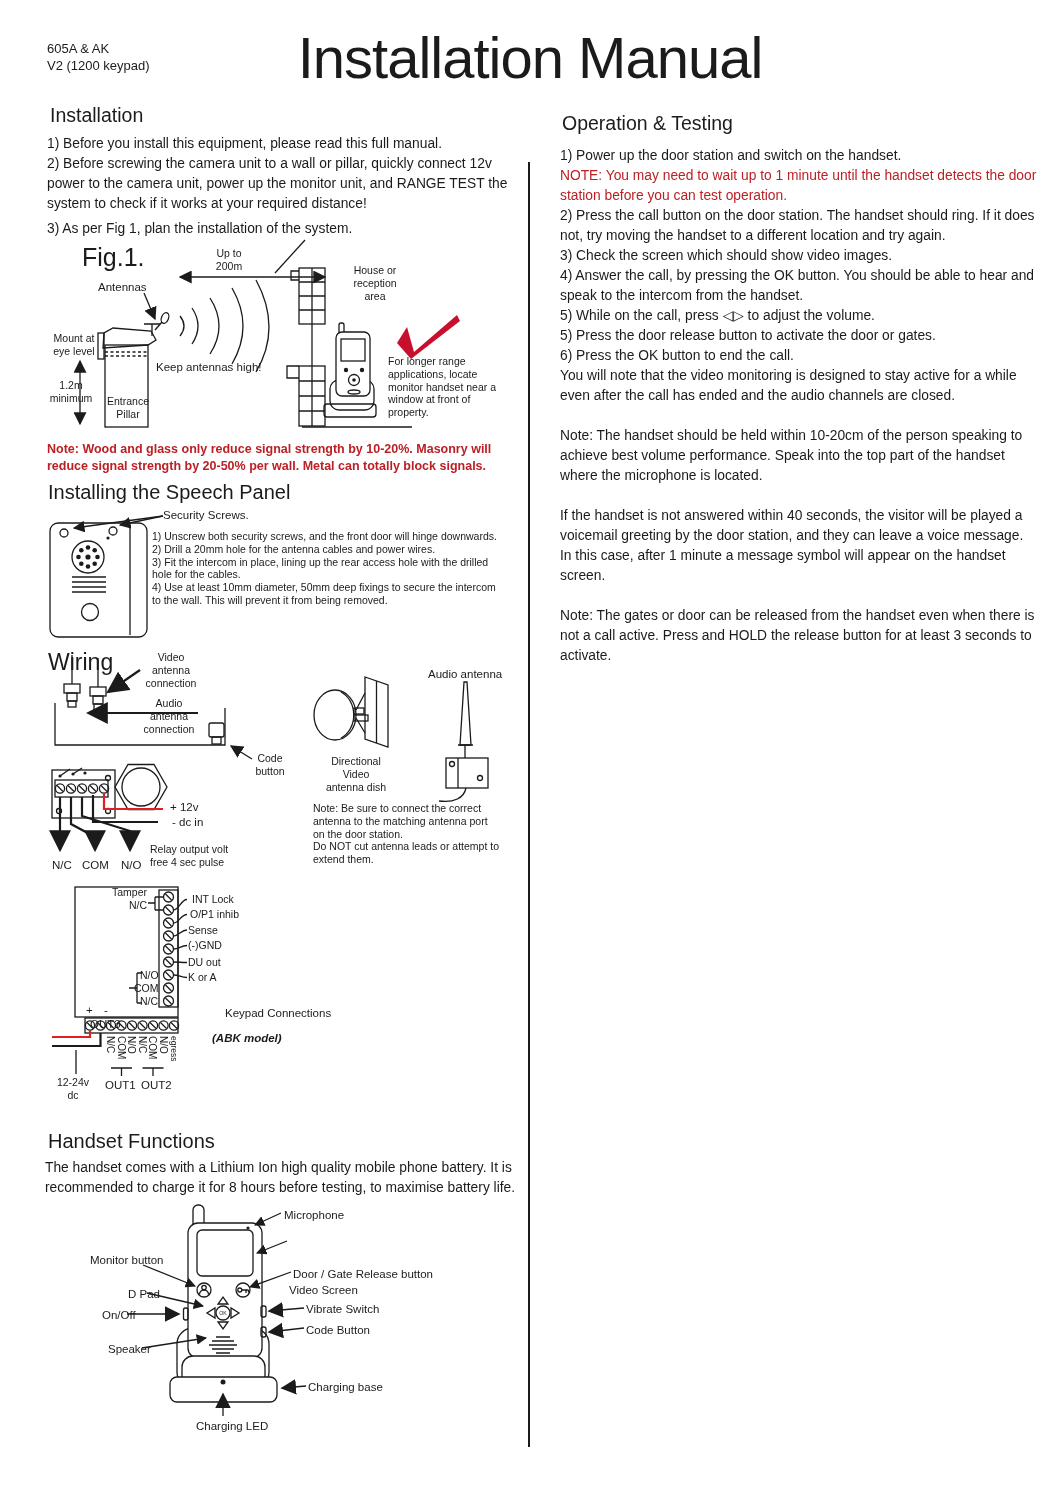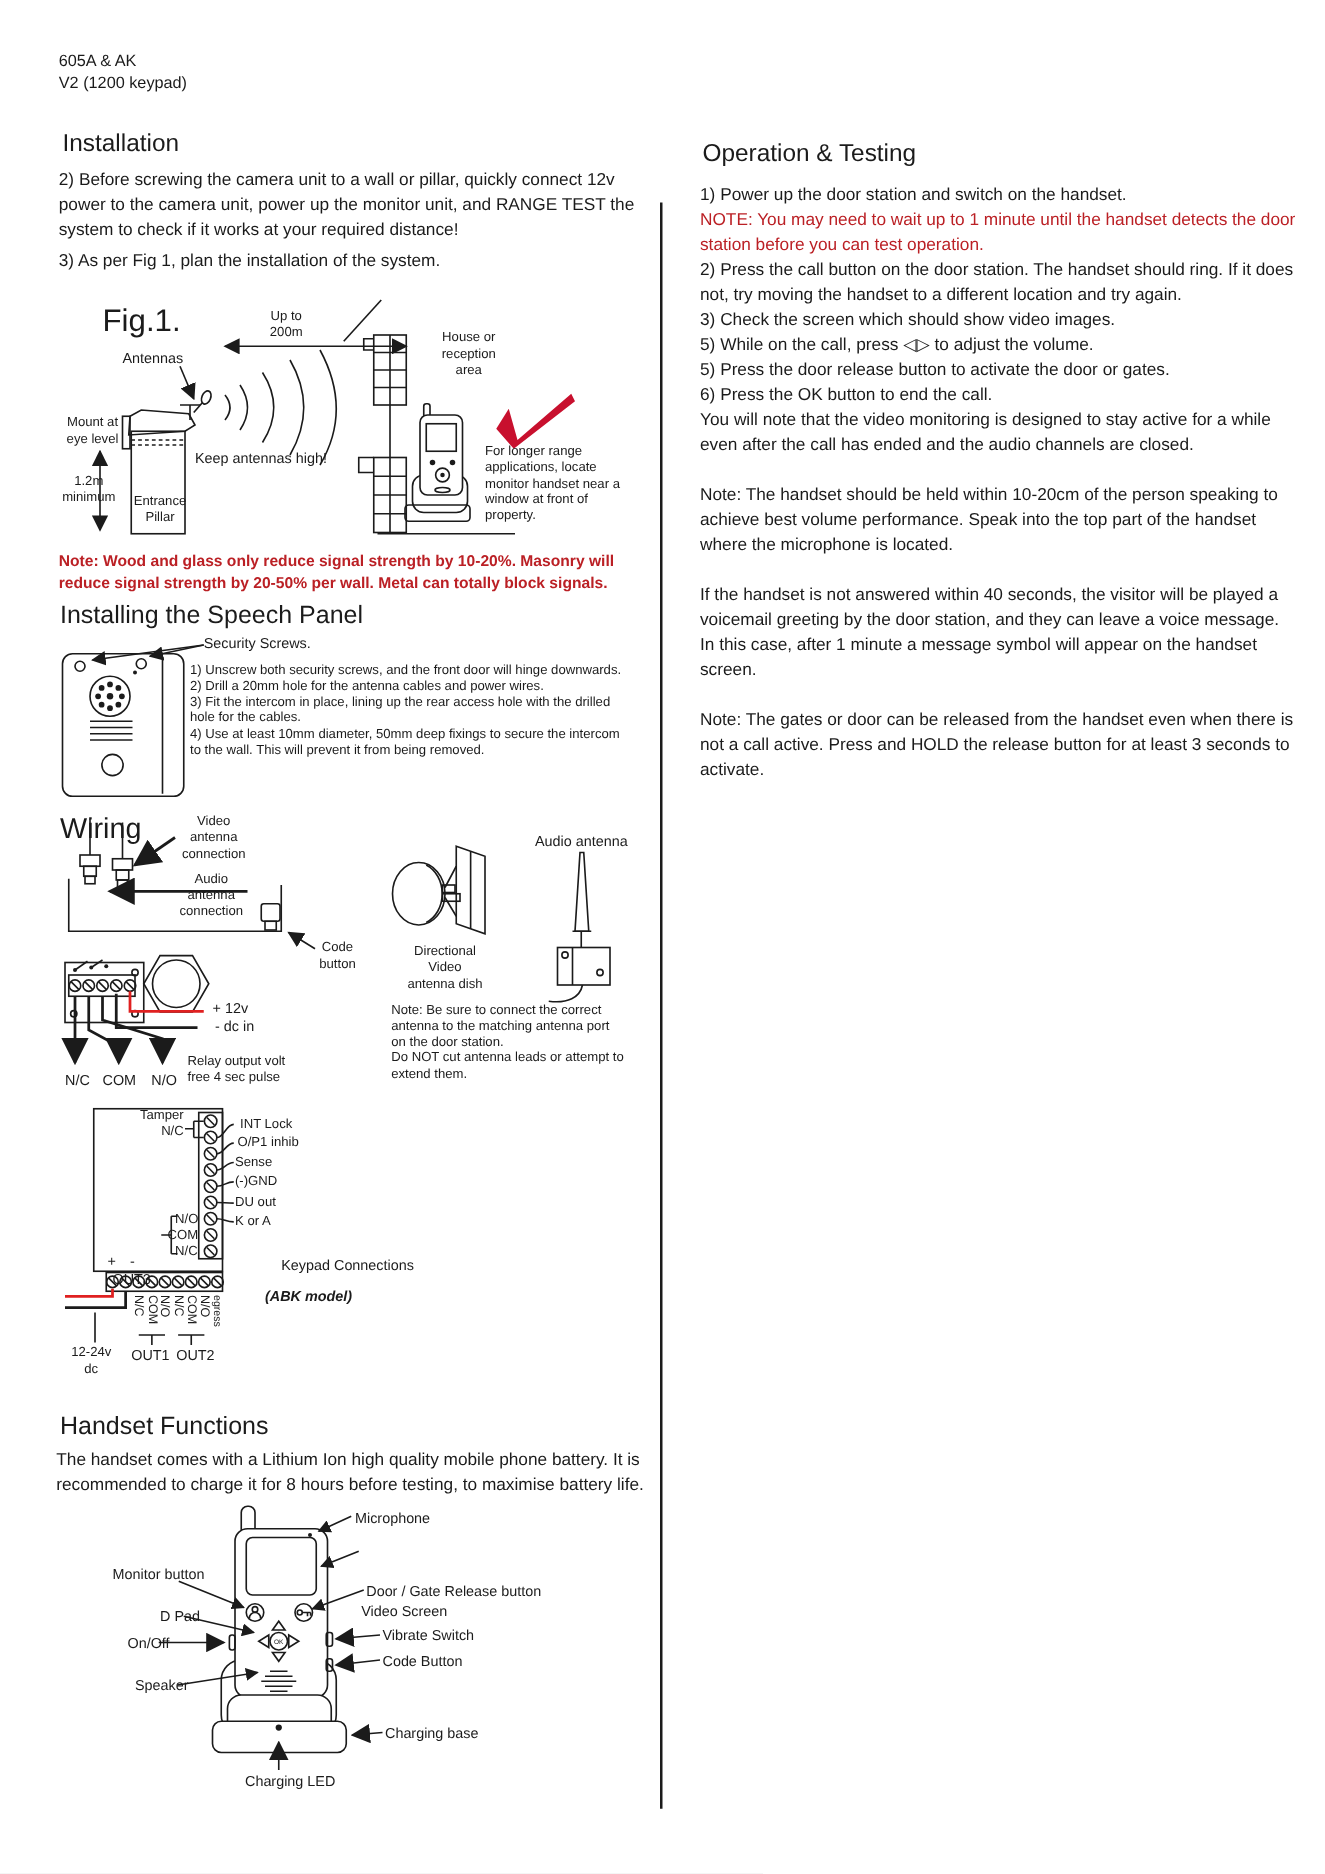--- a/index.html
+++ b/index.html
@@ -42,25 +42,27 @@
   .thick{stroke-width:2.2;}
   .fillw{fill:#fff;}
 </style>
 </head>
 <body>
 
 <div class="page">
 
   <div class="abs model" style="left:47px;top:40px;">605A &amp; AK
 V2 (1200 keypad)</div>
+  <div class="abs doc-title" style="left:50%;top:24px;transform:translateX(-50%);">Installation Manual</div>
 
   <div class="divider" style="left:528px;top:162px;width:2px;height:1285px;"></div>
 
   <div class="abs h1" style="left:50px;top:104px;">Installation</div>
   <div class="abs body-col" style="left:47px;top:134px;width:472px;">
+    <p>1) Before you install this equipment, please read this full manual.</p>
     <p>2) Before screwing the camera unit to a wall or pillar, quickly connect 12v power to the camera unit, power up the monitor unit, and RANGE TEST the system to check if it works at your required distance!</p>
     <p class="mt4">3) As per Fig 1, plan the installation of the system.</p>
   </div>
 
   <svg style="left:40px;top:238px;" width="485" height="200" viewBox="0 0 485 200">
     <defs>
       <marker id="f1s" viewBox="0 0 10 10" refX="9" refY="5" markerWidth="7" markerHeight="7" orient="auto-start-reverse">
           <path d="M0,0 L10,5 L0,10 Z" fill="#1b1b1b"></path>
         </marker>
       <marker id="f1b" viewBox="0 0 10 10" refX="9" refY="5" markerWidth="10" markerHeight="10" orient="auto-start-reverse">
@@ -433,20 +435,21 @@
   <div class="lbl big" style="left:306px;top:1323px;">Code Button</div>
   <div class="lbl big" style="left:308px;top:1380px;">Charging base</div>
   <div class="lbl big" style="left:196px;top:1419px;">Charging LED</div>
 
   <div class="abs h1" style="left:562px;top:112px;">Operation &amp; Testing</div>
   <div class="abs body-col" style="left:560px;top:146px;width:478px;">
     <p>1) Power up the door station and switch on the handset.</p>
     <p class="red">NOTE: You may need to wait up to 1 minute until the handset detects the door station before you can test operation.</p>
     <p>2) Press the call button on the door station. The handset should ring. If it does not, try moving the handset to a different location and try again.</p>
     <p>3) Check the screen which should show video images.</p>
+    <p>4) Answer the call, by pressing the OK button. You should be able to hear and speak to the intercom from the handset.</p>
     <p>5) While on the call, press  ◁▷  to adjust the volume.</p>
     <p>5) Press the door release button to activate the door or gates.</p>
     <p>6) Press the OK button to end the call.</p>
     <p>You will note that the video monitoring is designed to stay active for a while even after the call has ended and the audio channels are closed.</p>
     <p class="gap">Note: The handset should be held within 10-20cm of the person speaking to achieve best volume performance. Speak into the top part of the handset where the microphone is located.</p>
     <p class="gap">If the handset is not answered within 40 seconds, the visitor will be played a voicemail greeting by the door station, and they can leave a voice message. In this case, after 1 minute a message symbol will appear on the handset screen.</p>
     <p class="gap">Note: The gates or door can be released from the handset even when there is not a call active. Press and HOLD the release button for at least 3 seconds to activate.</p>
   </div>
 
 </div>

